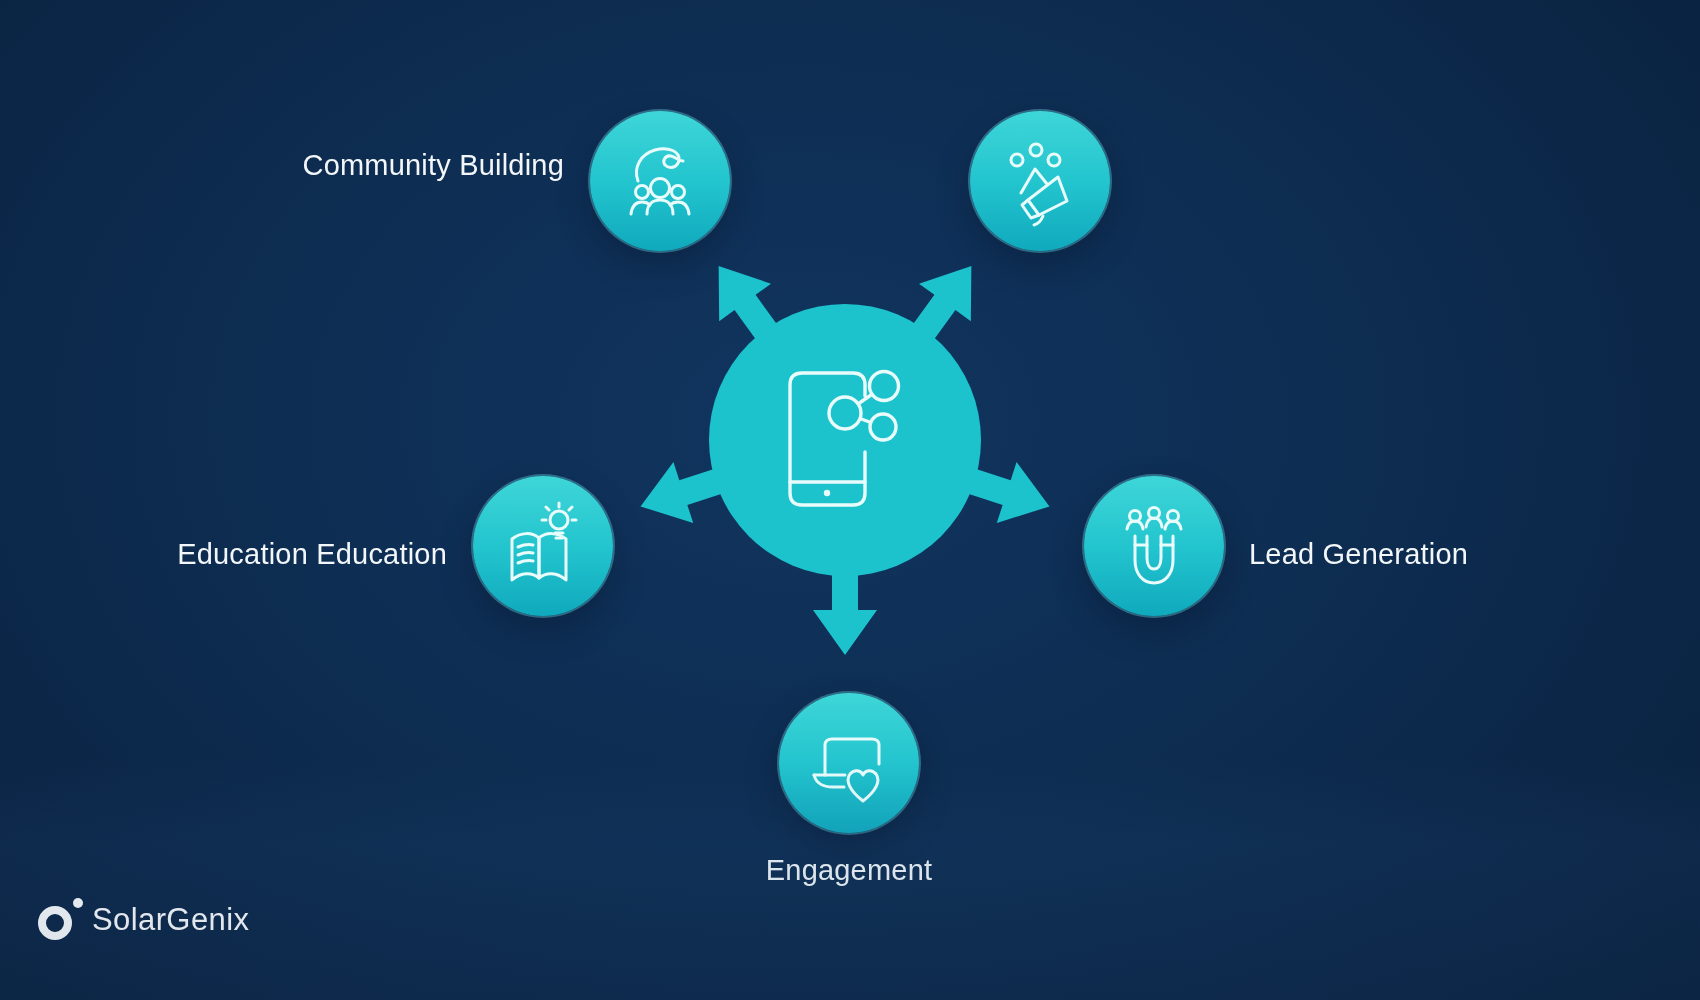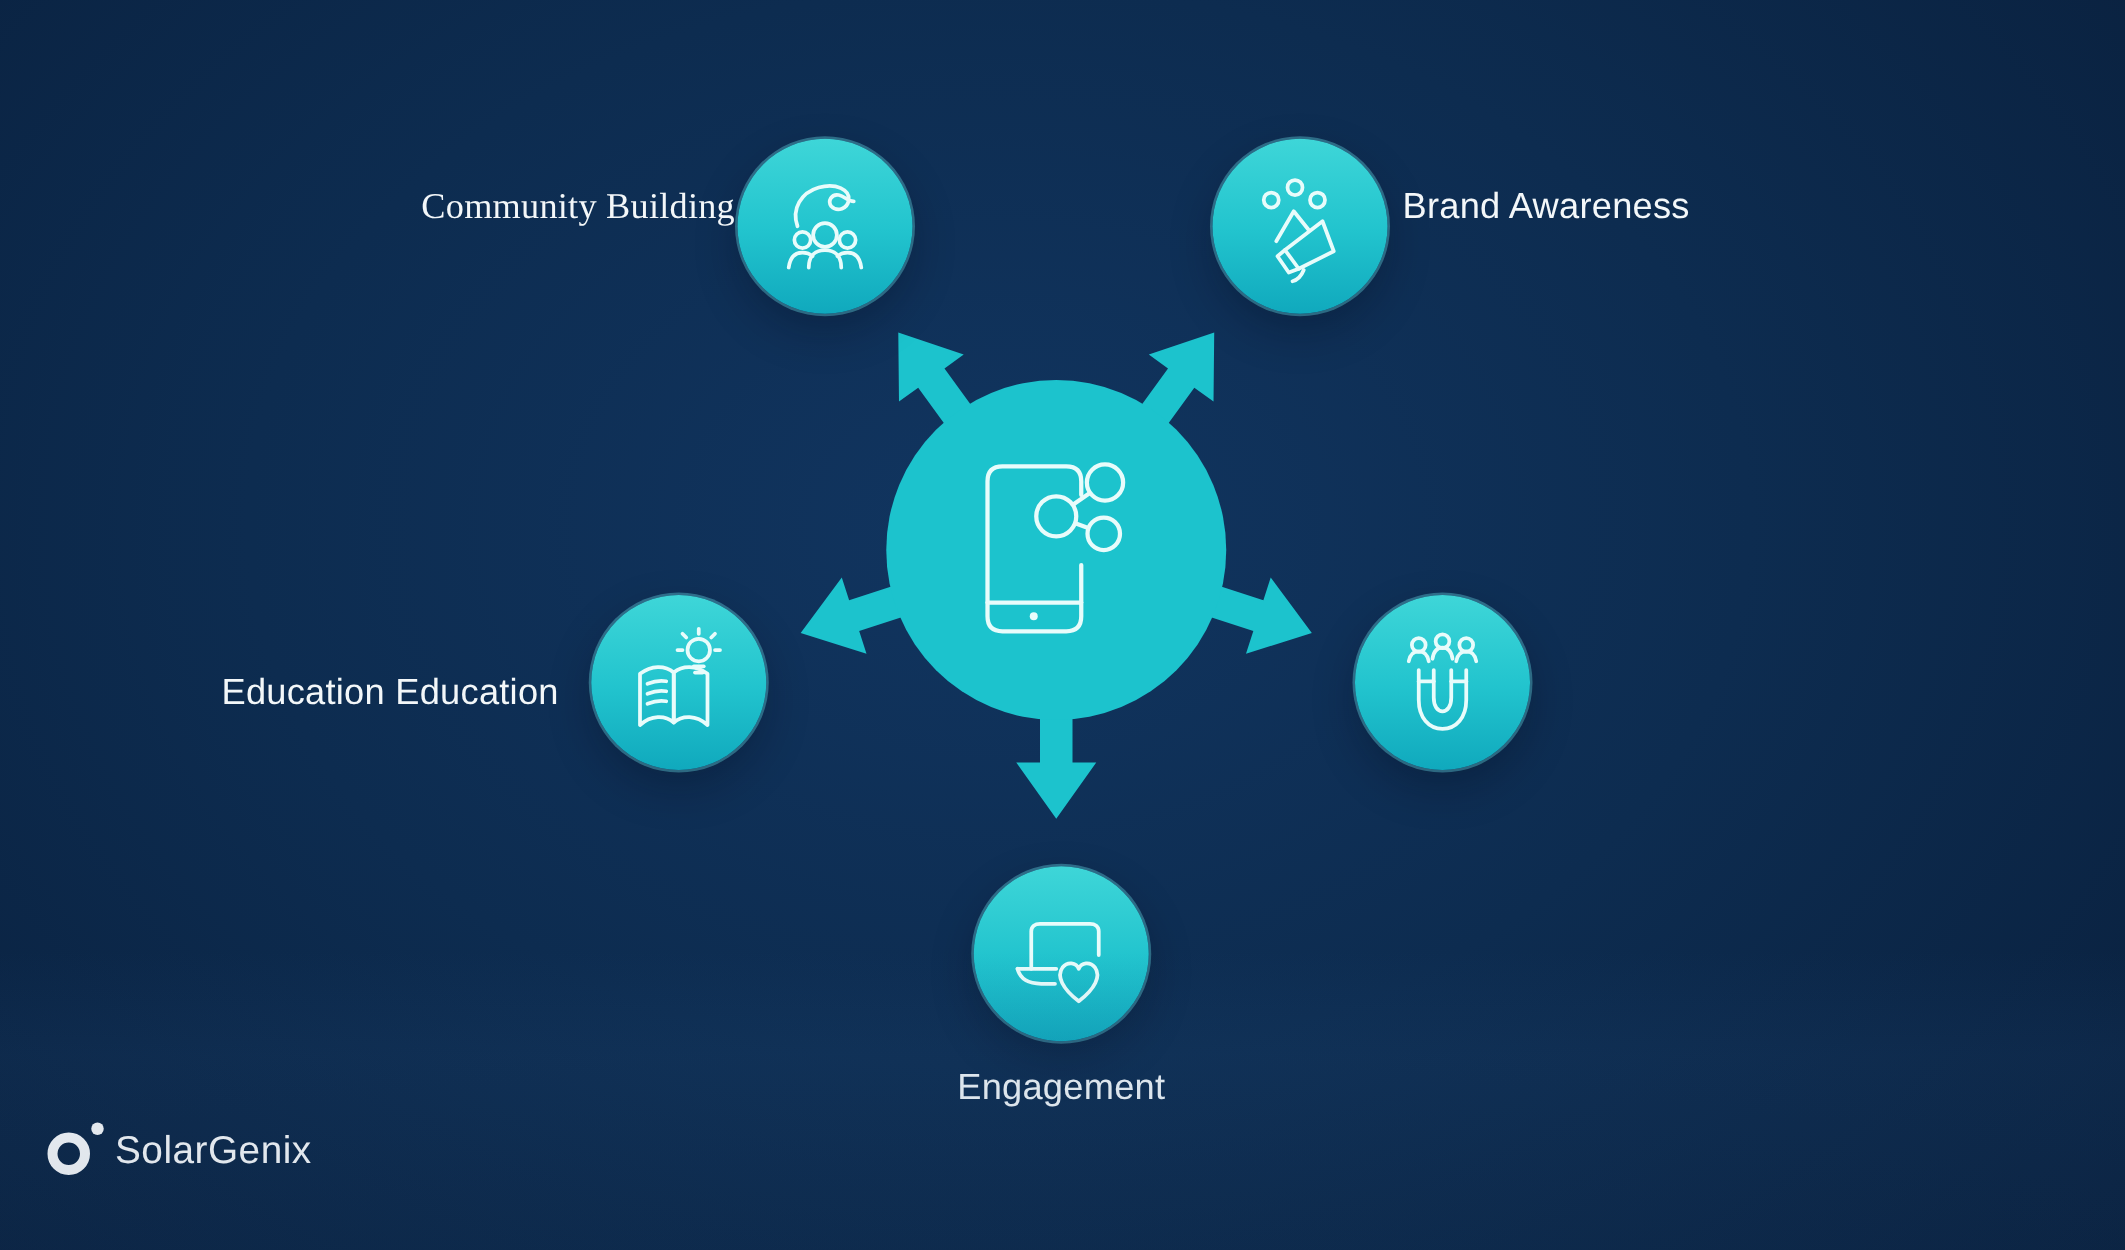--- a/index.html
+++ b/index.html
@@ -139,34 +139,33 @@
     <svg viewBox="0 0 100 100">
       <path class="ln" d="M28 50 C23 36 31 23 45 19 C59 15 70 21 69 29 C68 36 60 39 55 34 C52 30 55 24 61 25 C66 26 68 30 73 30"></path>
       <circle class="ln" cx="50" cy="57" r="9.5"></circle>
       <circle class="ln" cx="32" cy="61" r="6.5"></circle>
       <circle class="ln" cx="68" cy="61" r="6.5"></circle>
       <path class="ln" d="M37 83 C37 73 43 69 50 69 C57 69 63 73 63 83"></path>
       <path class="ln" d="M21 83 C22 75 26 71 32 71 C35 71 38 72 40 74"></path>
       <path class="ln" d="M79 83 C78 75 74 71 68 71 C65 71 62 72 60 74"></path>
     </svg>
   </div>
-  <div class="node-label align-right" style="left:212px; top:147px; width:376px;font-family:Liberation Serif, serif;">Community Building</div>
+  <div class="node-label align-right" style="left:188px; top:147px; width:376px;">Community Building</div>
 
   <div class="node-circle" style="left:970px; top:111px;">
     <svg viewBox="0 0 100 100">
       <circle class="ln" cx="27" cy="29" r="6"></circle>
       <circle class="ln" cx="46" cy="19" r="6"></circle>
       <circle class="ln" cx="64" cy="29" r="6"></circle>
       <path class="ln" d="M31 62 L45 38 L57 53"></path>
       <path class="ln" d="M38 69 L68 46 L77 70 L49 84 Z"></path>
       <path class="ln" d="M38 69 L32 74 L41 87 L49 84"></path>
       <path class="ln" d="M53 85 C51 90 48 93 44 94"></path>
     </svg>
   </div>
-  <div class="node-label align-left" style="left:1122px; top:147px; width:380px;">Brand Awareness</div>
 
   <div class="node-circle" style="left:473px; top:476px;">
     <svg viewBox="0 0 100 100">
       <path class="ln" d="M19 43 C28 36 39 36 46 42 V82 C39 76 28 76 19 84 Z"></path>
       <path class="ln" d="M73 43 C64 36 53 36 46 42 V82 C53 76 64 76 73 84 Z"></path>
       <path class="ln" d="M25 51 C30 49 35 48 40 49"></path>
       <path class="ln" d="M25 59 C30 57 35 56 40 57"></path>
       <path class="ln" d="M25 67 C30 65 35 64 40 65"></path>
       <circle class="ln" cx="66" cy="24" r="9"></circle>
       <path class="ln" d="M62 37 H70"></path>
@@ -187,20 +186,21 @@
       <circle class="ln" cx="69" cy="20" r="5.5"></circle>
       <path class="ln" d="M23 33 C24 27 27 25 31 25 C35 25 38 27 39 33"></path>
       <path class="ln" d="M42 31 C43 24 46 22 50 22 C54 22 57 24 58 31"></path>
       <path class="ln" d="M61 33 C62 27 65 25 69 25 C73 25 76 27 77 33"></path>
       <path class="ln" d="M31 40 V64 C31 78 39 87 50 87 C61 87 69 78 69 64 V40"></path>
       <path class="ln" d="M43 40 V62 C43 69 46 73 50 73 C54 73 57 69 57 62 V40"></path>
       <path class="ln" d="M31 49 H43"></path>
       <path class="ln" d="M57 49 H69"></path>
     </svg>
   </div>
+  <div class="node-label align-left" style="left:1249px; top:536px; width:380px;">Lead Generation</div>
 
   <div class="node-circle" style="left:779px; top:693px;">
     <svg viewBox="0 0 100 100">
       <path class="ln" d="M26 62 V32 C26 28 29 26 33 26 H73 C77 26 80 28 80 32 V51"></path>
       <path class="ln" d="M15 62 H46"></path>
       <path class="ln" d="M15 62 C17 70 24 74 34 74 H45"></path>
       <path class="ln" d="M64 88 C51 78 46 68 51 61 C55 56 62 57 64 62 C66 57 73 56 77 61 C82 68 77 78 64 88 Z"></path>
     </svg>
   </div>
   <div class="node-label align-center" style="left:699px; top:852px; width:300px;">Engagement</div>

